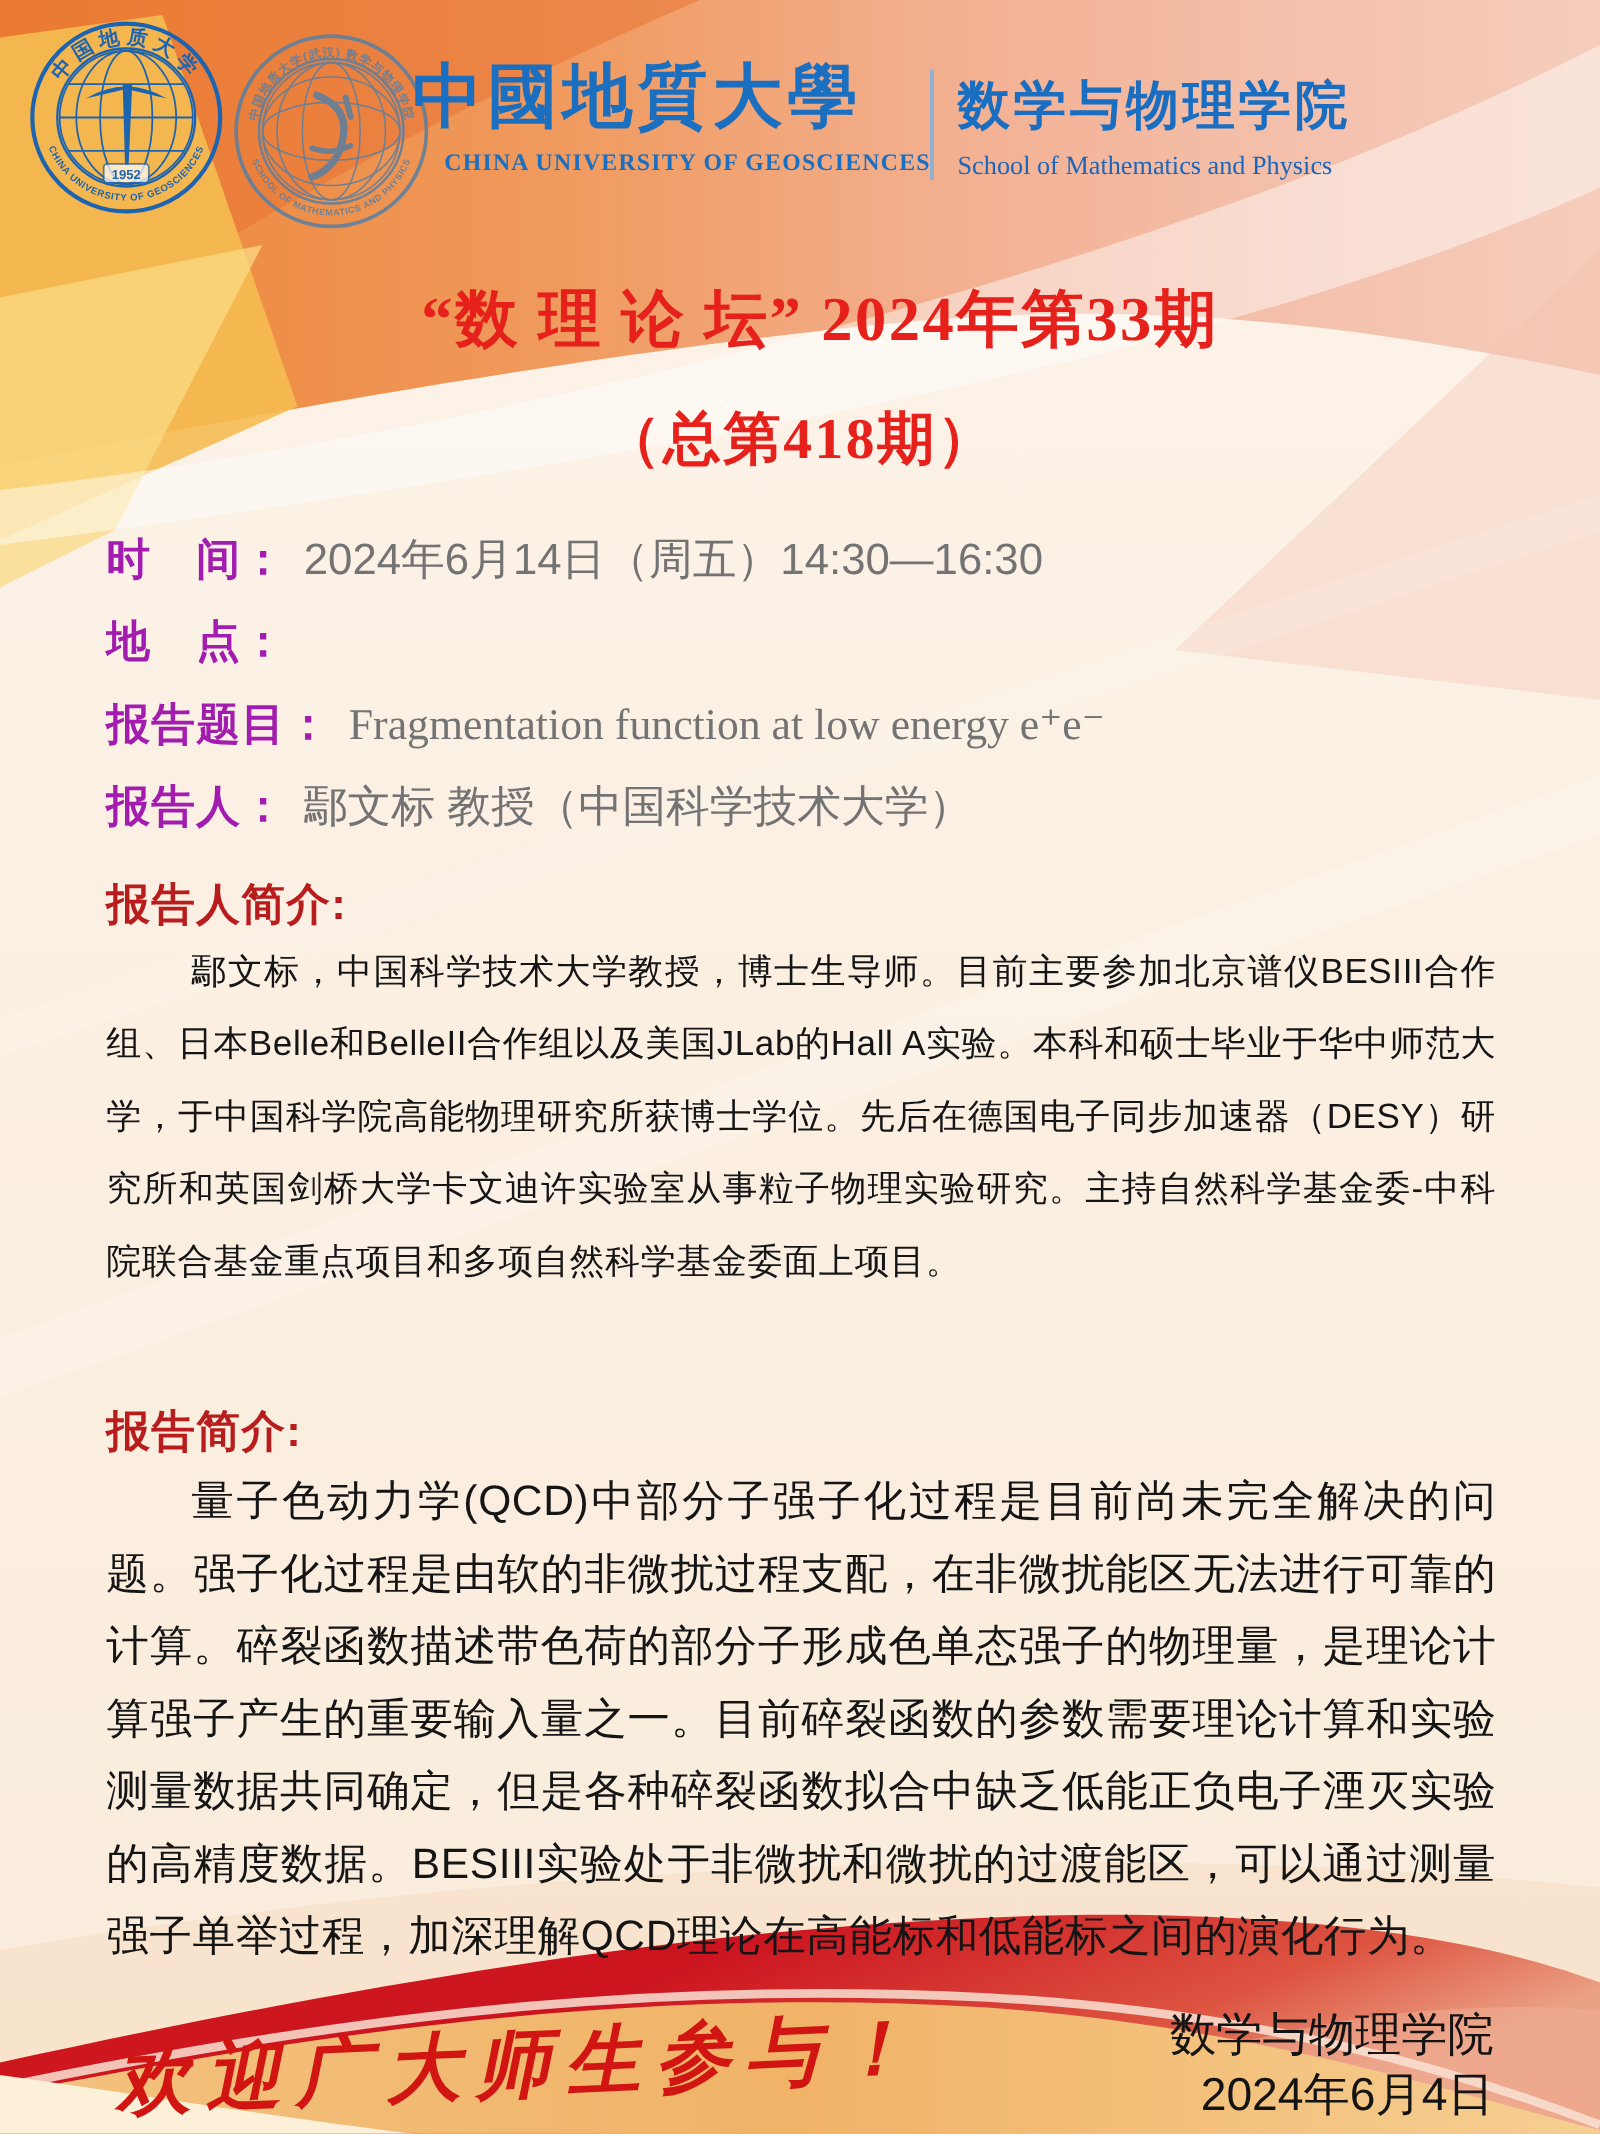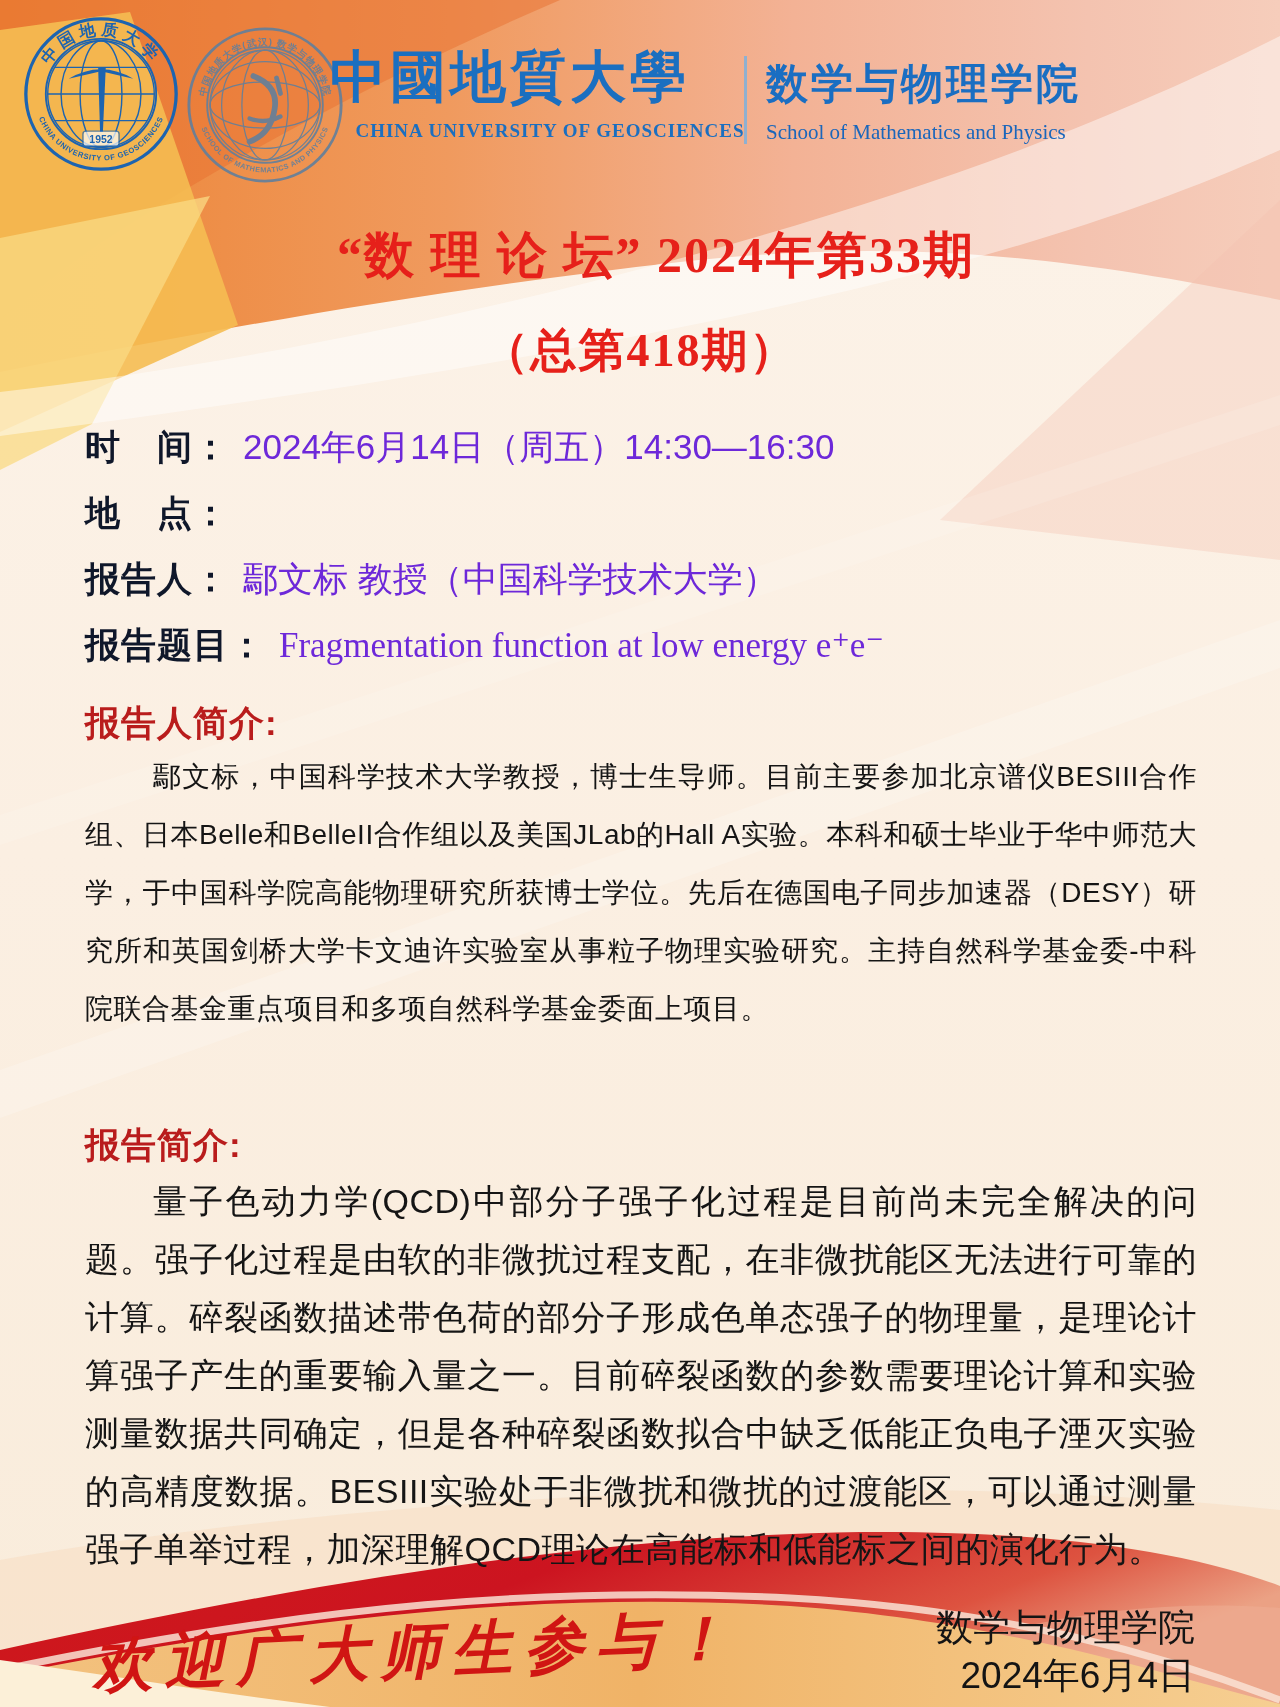--- a/index.html
+++ b/index.html
@@ -42,22 +42,22 @@
   }
   .title2{
     left:0;top:320px;width:1280px;text-align:center;
     font-family:"Liberation Serif","DejaVu Serif",serif;
     font-weight:700;font-size:46px;letter-spacing:2px;color:#e6201a;
   }
 
   
   .info{left:85px;top:424px;width:1120px;}
   .info-row{display:flex;align-items:baseline;height:66px;font-size:35px;white-space:nowrap;}
-  .info-label{color:#0f172a;font-weight:700;margin-right:14px;letter-spacing:1px;}
-  .info-value{color:#6d28d9;}
+  .info-label{color:#a21caf;font-weight:700;margin-right:14px;letter-spacing:1px;}
+  .info-value{color:#737373;}
   .value-serif{font-family:"Liberation Serif","DejaVu Serif",serif;}
 
   
   .sec-heading{font-size:35px;font-weight:700;color:#b91c1c;letter-spacing:1px;}
   .bio-heading{left:85px;top:700px;}
   .bio-text{
     left:85px;top:748px;width:1112px;
     font-size:28px;line-height:58px;color:#151515;
     text-align:justify;text-indent:68px;letter-spacing:.5px;
   }
@@ -199,26 +199,26 @@
 
   <div class="abs info">
     <div class="info-row">
       <span class="info-label">时　间：</span>
       <span class="info-value">2024年6月14日（周五）14:30—16:30</span>
     </div>
     <div class="info-row">
       <span class="info-label">地　点：</span>
     </div>
     <div class="info-row">
+      <span class="info-label">报告题目：</span>
+      <span class="info-value value-serif">Fragmentation function at low energy e⁺e⁻</span>
+    </div>
+    <div class="info-row">
       <span class="info-label">报告人：</span>
       <span class="info-value">鄢文标 教授（中国科学技术大学）</span>
-    </div>
-    <div class="info-row">
-      <span class="info-label">报告题目：</span>
-      <span class="info-value value-serif">Fragmentation function at low energy e⁺e⁻</span>
     </div>
   </div>
 
   <div class="abs sec-heading bio-heading">报告人简介:</div>
   <div class="abs bio-text">鄢文标，中国科学技术大学教授，博士生导师。目前主要参加北京谱仪BESIII合作组、日本Belle和BelleII合作组以及美国JLab的Hall A实验。本科和硕士毕业于华中师范大学，于中国科学院高能物理研究所获博士学位。先后在德国电子同步加速器（DESY）研究所和英国剑桥大学卡文迪许实验室从事粒子物理实验研究。主持自然科学基金委-中科院联合基金重点项目和多项自然科学基金委面上项目。</div>
 
   <div class="abs sec-heading abstract-heading">报告简介:</div>
   <div class="abs abstract-text">量子色动力学(QCD)中部分子强子化过程是目前尚未完全解决的问题。强子化过程是由软的非微扰过程支配，在非微扰能区无法进行可靠的计算。碎裂函数描述带色荷的部分子形成色单态强子的物理量，是理论计算强子产生的重要输入量之一。目前碎裂函数的参数需要理论计算和实验测量数据共同确定，但是各种碎裂函数拟合中缺乏低能正负电子湮灭实验的高精度数据。BESIII实验处于非微扰和微扰的过渡能区，可以通过测量强子单举过程，加深理解QCD理论在高能标和低能标之间的演化行为。</div>
 
   <div class="abs welcome">欢迎广大师生参与！</div>

